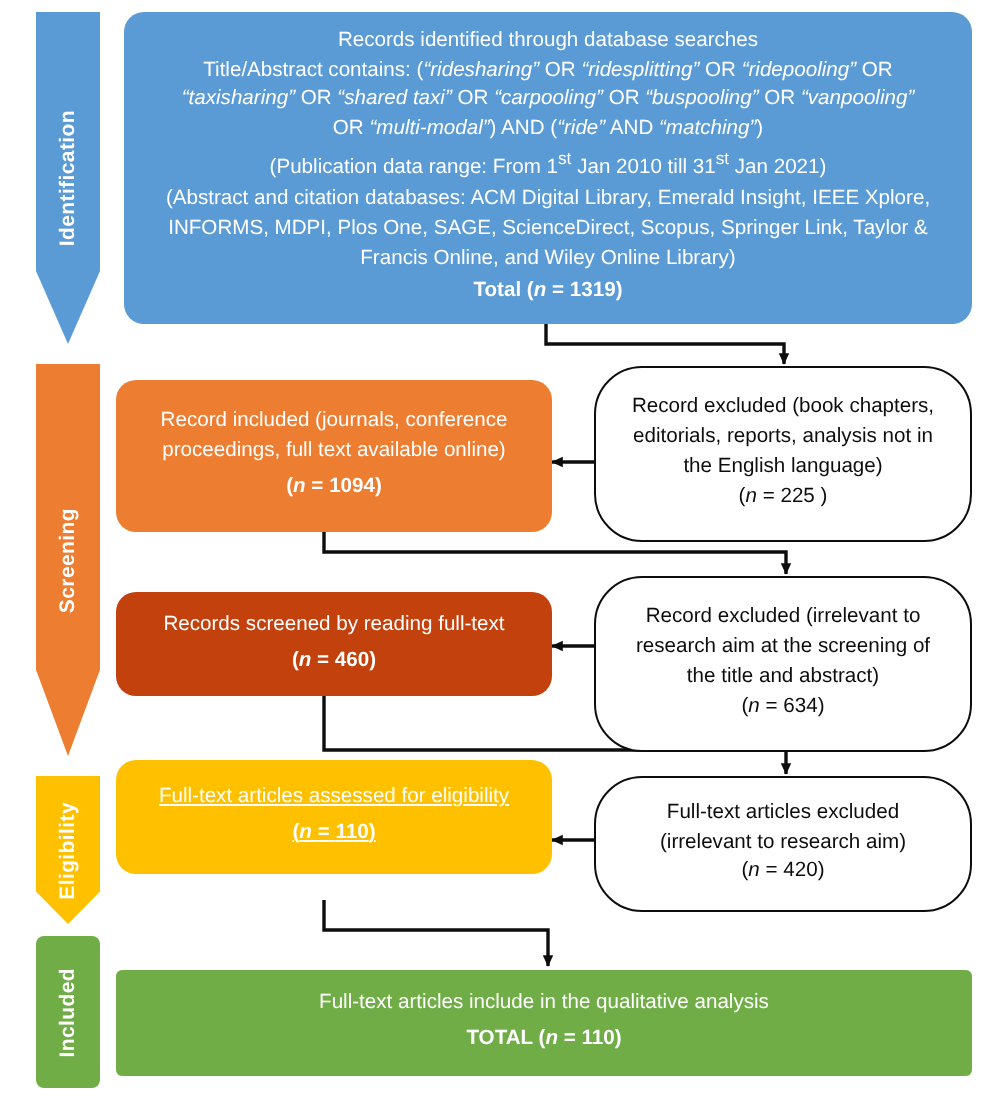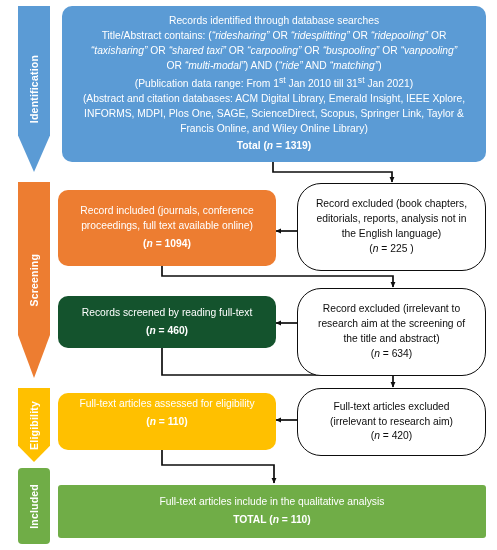--- a/index.html
+++ b/index.html
@@ -103,33 +103,33 @@
     <div style="margin-top:3px;"><b class="t">(<span class="n">n</span> = <span>1094</span>)</b></div>
   </div>
 
   <div class="wbox" style="left:297px;top:183px;width:189px;height:88px;flex-direction:column;justify-content:center;">
     <div>Record excluded (book chapters,</div>
     <div>editorials, reports, analysis not in</div>
     <div>the English language)</div>
     <div>(<span class="n">n</span> = <span>225</span> )</div>
   </div>
 
-  <div class="fbox" style="left:58px;top:296px;width:218px;height:52px;background:#14532d;flex-direction:column;justify-content:center;">
+  <div class="fbox" style="left:58px;top:296px;width:218px;height:52px;background:#c2410c;flex-direction:column;justify-content:center;">
     <div>Records screened by reading full-text</div>
     <div style="margin-top:3px;"><b class="t">(<span class="n">n</span> = <span>460</span>)</b></div>
   </div>
 
   <div class="wbox" style="left:297px;top:288px;width:189px;height:88px;flex-direction:column;justify-content:center;">
     <div>Record excluded (irrelevant to</div>
     <div>research aim at the screening of</div>
     <div>the title and abstract)</div>
     <div>(<span class="n">n</span> = <span>634</span>)</div>
   </div>
 
-  <div class="fbox" style="left:58px;top:393px;width:218px;height:57px;background:#FFC000;flex-direction:column;justify-content:flex-start;">
+  <div class="fbox" style="left:58px;top:380px;width:218px;height:57px;background:#FFC000;flex-direction:column;justify-content:center;text-decoration:underline;">
     <div>Full-text articles assessed for eligibility</div>
     <div style="margin-top:3px;"><b class="t">(<span class="n">n</span> = <span>110</span>)</b></div>
   </div>
 
   <div class="wbox" style="left:297px;top:388px;width:189px;height:68px;flex-direction:column;justify-content:center;">
     <div>Full-text articles excluded</div>
     <div>(irrelevant to research aim)</div>
     <div>(<span class="n">n</span> = <span>420</span>)</div>
   </div>
 

